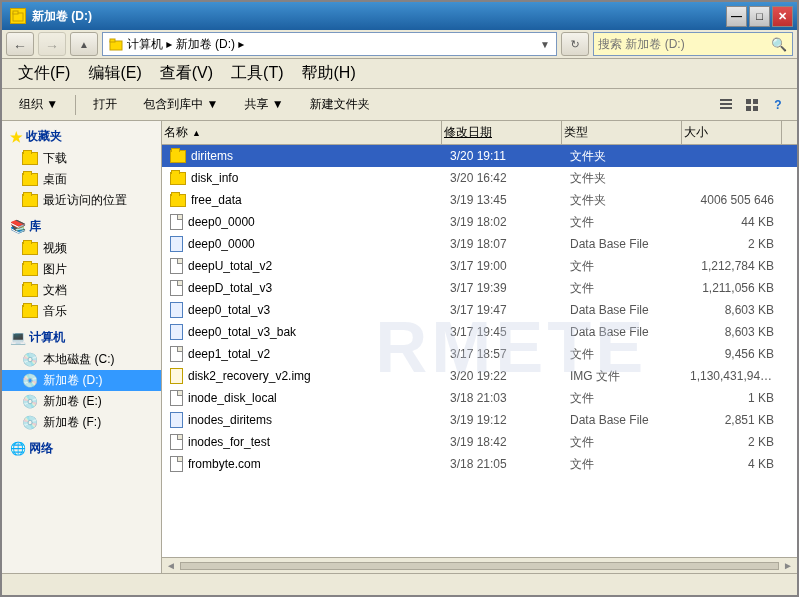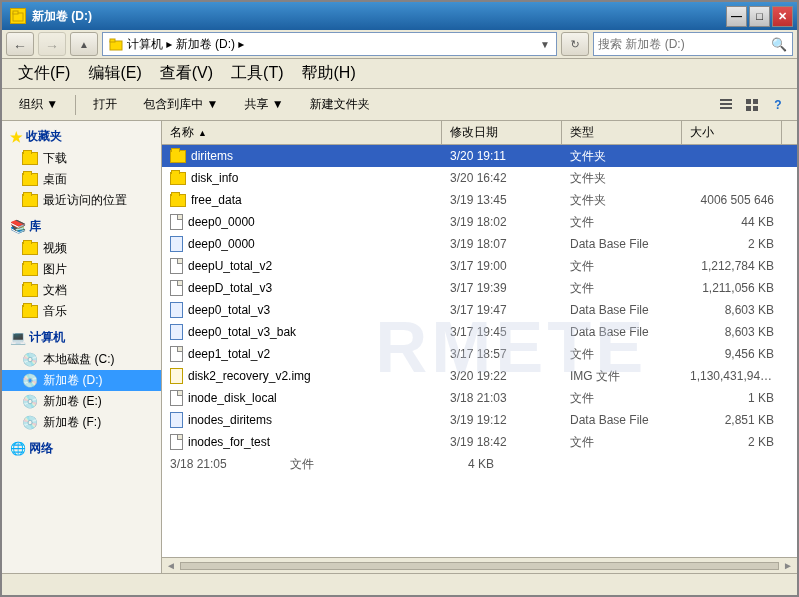--- a/index.html
+++ b/index.html
@@ -100,21 +100,21 @@
       gap: 4px;
     }
     .addr-combo-arrow {
       margin-left: auto;
       color: #555;
       font-size: 10px;
     }
     .search-box {
       width: 200px;
       height: 24px;
-      background: #ffffff;
+      background: #fef9c3;
       border: 1px solid #7a98c0;
       display: flex;
       align-items: center;
       padding: 0 4px;
       gap: 4px;
     }
     .search-input {
       flex: 1;
       border: none;
       outline: none;
@@ -222,31 +222,31 @@
       flex-direction: column;
       overflow: hidden;
     }
     .file-list-header {
       display: flex;
       background: #ece9d8;
       border-bottom: 1px solid #aca899;
       flex-shrink: 0;
     }
     .col-header {
-      padding: 3px 8px;
+      padding: 3px 2px;
       font-size: 12px;
       border-right: 1px solid #aca899;
       cursor: pointer;
       display: flex;
       align-items: center;
       gap: 4px;
       white-space: nowrap;
     }
     .col-name { width: 280px; flex-shrink: 0; }
-    .col-date { width: 120px; flex-shrink: 0; }
+    .col-date { width: 120px; flex-shrink: 0; text-decoration: underline; }
     .col-type { width: 120px; flex-shrink: 0; }
     .col-size { width: 100px; flex-shrink: 0; }
     .file-rows {
       flex: 1;
       overflow-y: auto;
       overflow-x: hidden;
     }
     .file-row {
       display: flex;
       align-items: center;
@@ -675,20 +675,24 @@
           <div class="file-row">
       <div class="file-cell name">
         <span class="fi-file"></span>
         <span>inodes_for_test</span>
       </div>
       <div class="file-cell date">3/19 18:42</div>
       <div class="file-cell type">文件</div>
       <div class="file-cell size">2 KB</div>
     </div>
           <div class="file-row">
+      <div class="file-cell name">
+        <span class="fi-file"></span>
+        <span>frombyte.com</span>
+      </div>
       <div class="file-cell date">3/18 21:05</div>
       <div class="file-cell type">文件</div>
       <div class="file-cell size">4 KB</div>
     </div>
         </div>
 
       <div class="hscroll">
         <span style="font-size:10px; color:#888;">◄</span>
         <div style="flex:1; height:8px; background:#d0ccbc; margin:0 4px; border:1px solid #aca899;"></div>
         <span style="font-size:10px; color:#888;">►</span>

